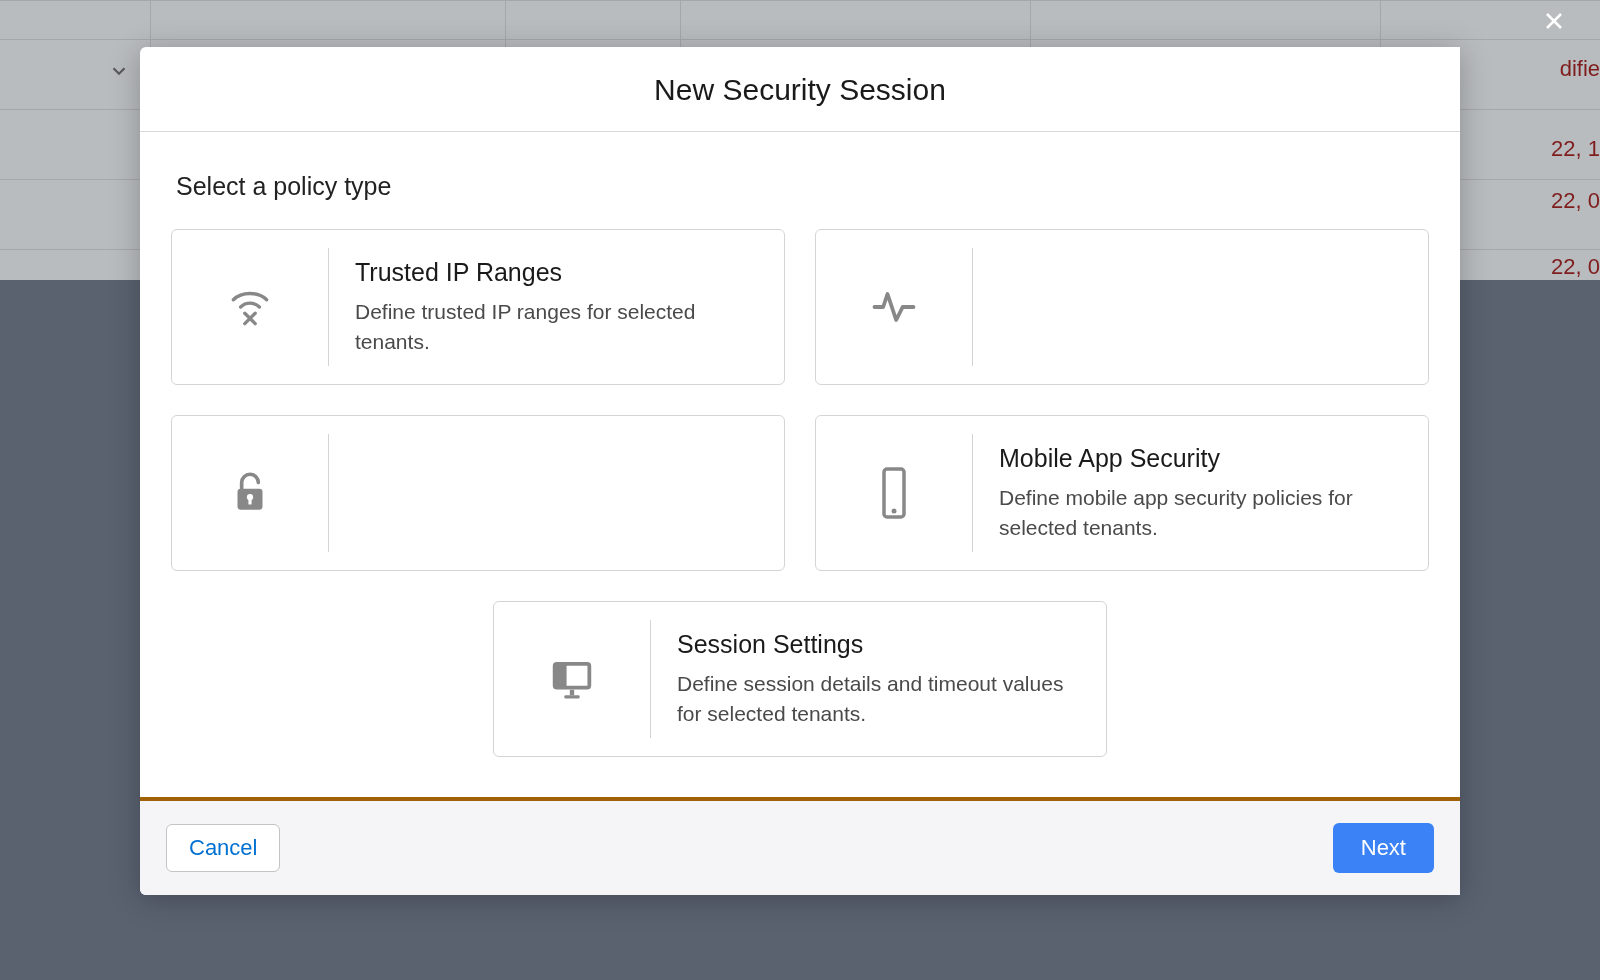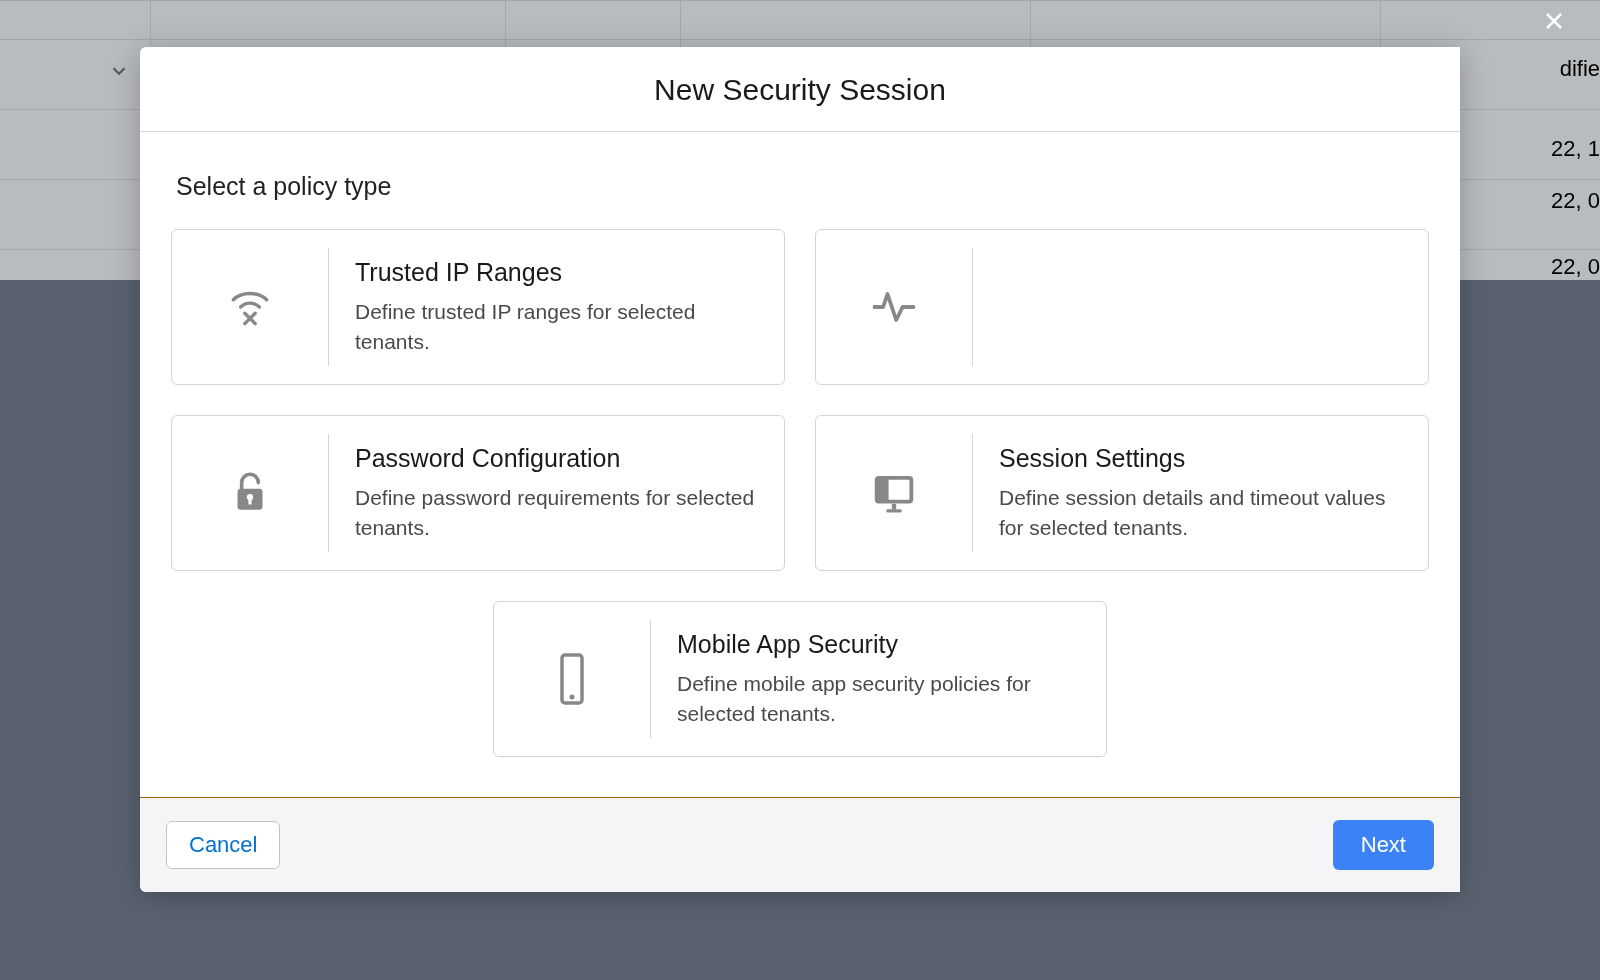--- a/index.html
+++ b/index.html
@@ -42,21 +42,21 @@
     }
     .bg-chevron {
       position: absolute;
       left: 108px;
       top: 60px;
       color: #5a5a5a;
     }
     .bg-date {
       position: absolute;
       right: 0;
-      color: #000000;
+      color: #7f1d1d;
       font-size: 22px;
       white-space: nowrap;
       overflow: hidden;
     }
     .close-x {
       position: absolute;
       top: 5px;
       right: 30px;
       color: #fff;
       font-size: 28px;
@@ -145,21 +145,21 @@
       margin-bottom: 10px;
     }
     .card-desc {
       font-size: 21px;
       color: #4a4a4a;
       line-height: 1.4;
     }
     
     .modal-footer {
       background: #f5f5f7;
-      border-top: 1px solid #a16207;
+      border-top: 4px solid #a16207;
       padding: 22px 26px;
       display: flex;
       justify-content: space-between;
       align-items: center;
     }
     .btn {
       font-size: 22px;
       padding: 10px 22px;
       border-radius: 6px;
       cursor: pointer;
@@ -255,56 +255,52 @@
       <div class="card">
         <div class="card-icon-zone">
           <svg width="50" height="50" viewBox="0 0 48 48" fill="#888">
             <path d="M16 20 V14 a8 8 0 0 1 16 0" fill="none" stroke="#888" stroke-width="3.5" stroke-linecap="round"></path>
             <rect x="12" y="20" width="24" height="20" rx="3"></rect>
             <circle cx="24" cy="28" r="3" fill="#fff"></circle>
             <rect x="22.5" y="29" width="3" height="6" fill="#fff"></rect>
           </svg>
         </div>
         <div class="card-divider"></div>
+      </div>
+
+      <div class="card">
+        <div class="card-icon-zone">
+          <svg width="50" height="56" viewBox="0 0 48 56" fill="#888">
+            <rect x="14" y="4" width="20" height="48" rx="3" fill="none" stroke="#888" stroke-width="3.5"></rect>
+            <circle cx="24" cy="46" r="2.5"></circle>
+          </svg>
+        </div>
+        <div class="card-divider"></div>
         <div class="card-content">
-          <div class="card-title">Password Configuration</div>
-          <div class="card-desc">Define password requirements for selected tenants.</div>
+          <div class="card-title">Mobile App Security</div>
+          <div class="card-desc">Define mobile app security policies for selected tenants.</div>
         </div>
       </div>
 
       <div class="card">
         <div class="card-icon-zone">
           <svg width="52" height="52" viewBox="0 0 48 48" fill="#888">
             <rect x="8" y="10" width="32" height="22" rx="2" fill="none" stroke="#888" stroke-width="3.5"></rect>
             <rect x="8" y="10" width="11" height="22" fill="#888"></rect>
             <rect x="22" y="34" width="4" height="5"></rect>
             <rect x="17" y="39" width="14" height="3" rx="1"></rect>
           </svg>
         </div>
         <div class="card-divider"></div>
         <div class="card-content">
           <div class="card-title">Session Settings</div>
           <div class="card-desc">Define session details and timeout values for selected tenants.</div>
         </div>
       </div>
 
-      <div class="card">
-        <div class="card-icon-zone">
-          <svg width="50" height="56" viewBox="0 0 48 56" fill="#888">
-            <rect x="14" y="4" width="20" height="48" rx="3" fill="none" stroke="#888" stroke-width="3.5"></rect>
-            <circle cx="24" cy="46" r="2.5"></circle>
-          </svg>
-        </div>
-        <div class="card-divider"></div>
-        <div class="card-content">
-          <div class="card-title">Mobile App Security</div>
-          <div class="card-desc">Define mobile app security policies for selected tenants.</div>
-        </div>
-      </div>
-
     </div>
   </div>
 
   <div class="modal-footer">
     <button class="btn btn-cancel">Cancel</button>
     <button class="btn btn-next" disabled="">Next</button>
   </div>
 </div>
 
 </body></html>

